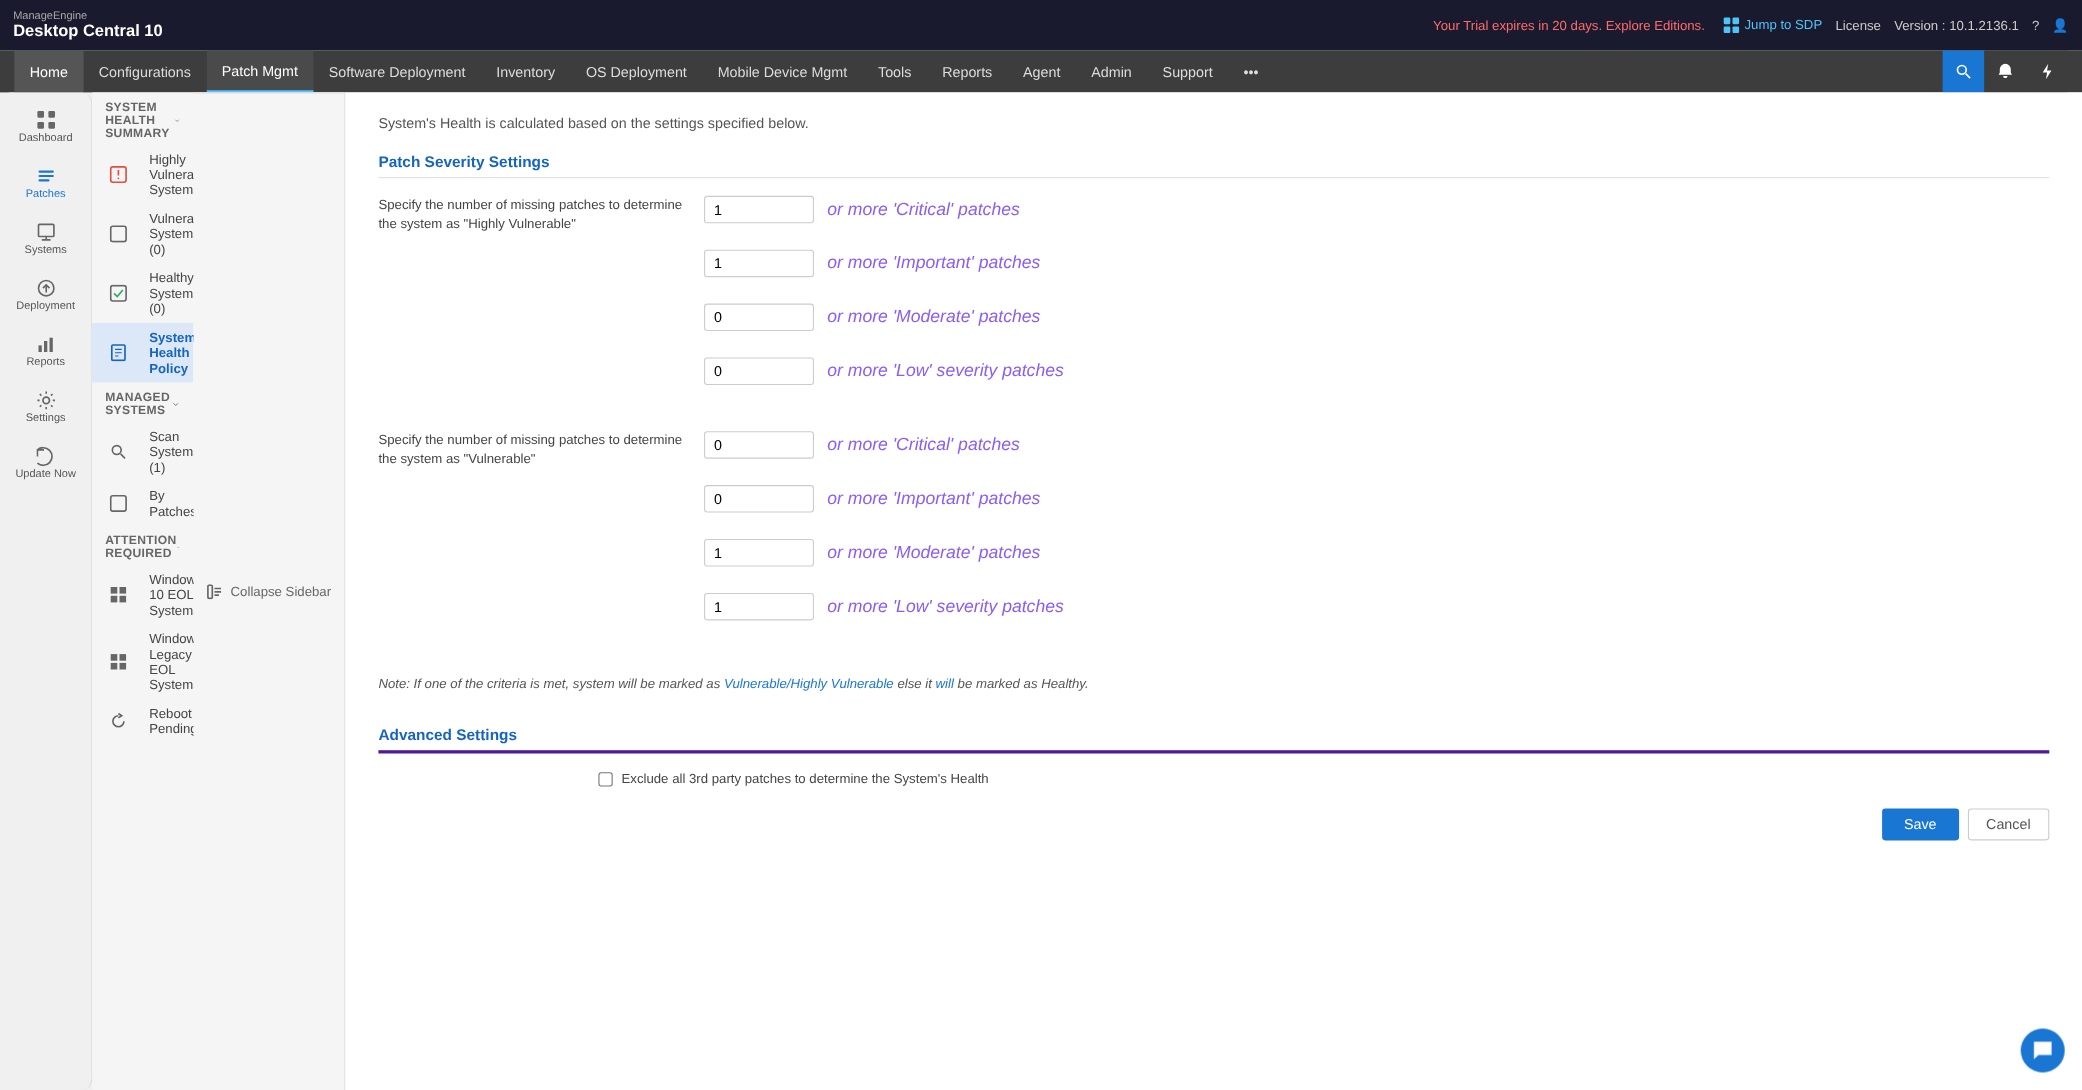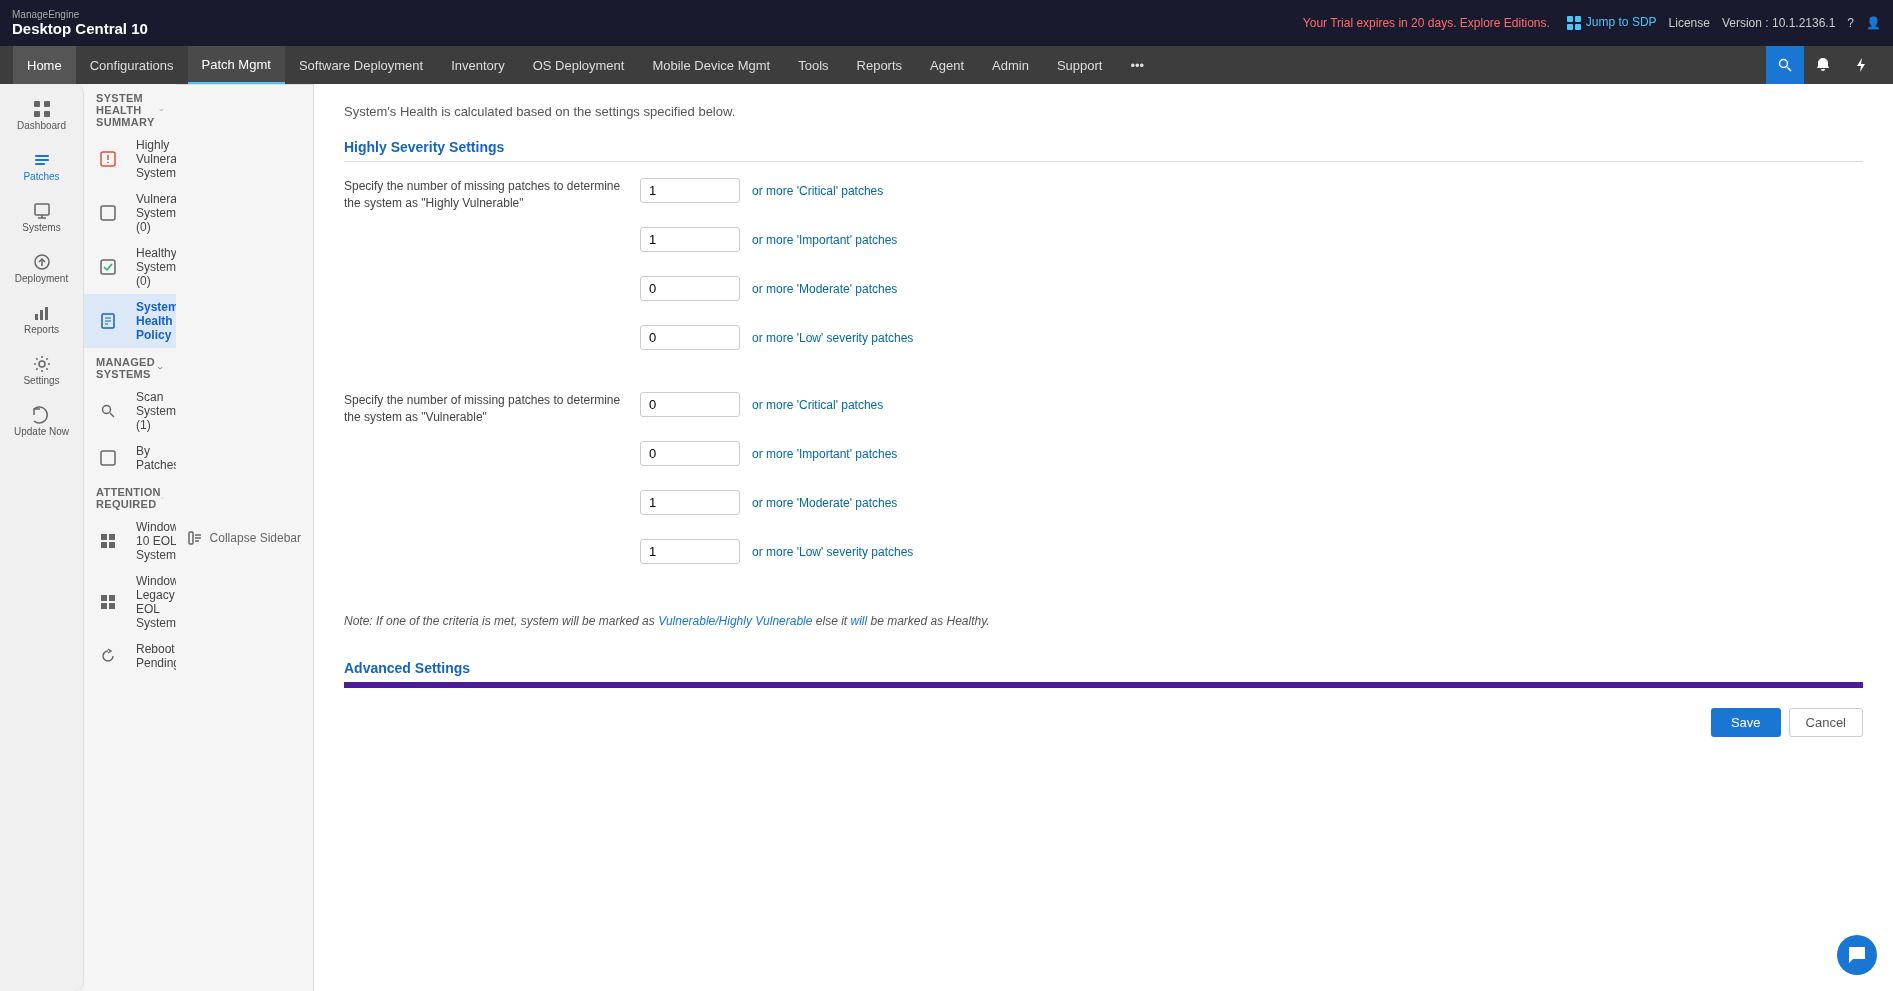--- a/index.html
+++ b/index.html
@@ -173,40 +173,41 @@
     .settings-input {
       width: 100px;
       padding: 4px 8px;
       border: 1px solid #ccc;
       border-radius: 3px;
       font-size: 13px;
       text-align: left;
     }
 
     .settings-suffix {
-      font-size: 12px;
-      color: #0369a1;
+      font-size: 16px;
+      color: #8b5cf6;
+      font-style: italic;
     }
 
     .note-text {
       font-size: 12px;
       color: #555;
       margin-bottom: 24px;
       padding: 8px 0;
       font-style: italic;
     }
     .note-text a { color: #1976d2; }
 
     .advanced-title {
       font-size: 14px;
       font-weight: bold;
       color: #1565c0;
       margin-bottom: 16px;
       padding-bottom: 6px;
-      border-bottom: 6px solid #4c1d95;
+      border-bottom: 3px solid #4c1d95;
     }
 
     .checkbox-row {
       display: flex;
       align-items: center;
       gap: 8px;
       margin-bottom: 20px;
       margin-left: 200px;
     }
     .checkbox-row label { font-size: 12px; color: #444; }
@@ -482,21 +483,21 @@
           <line x1="7" y1="7" x2="13" y2="7"></line>
           <line x1="7" y1="10" x2="11" y2="10"></line>
         </svg>
       <span>Collapse Sidebar</span>
     </div>
   </div>
 
   <div class="main-content">
     <p class="intro-text">System's Health is calculated based on the settings specified below.</p>
 
-    <div class="section-title">Highly Severity Settings</div>
+    <div class="section-title">Patch Severity Settings</div>
 
     <div class="settings-group">
       <div style="display:flex; gap:16px; align-items:flex-start; margin-bottom: 12px;">
         <div style="width:280px; flex-shrink:0;">
           <p class="group-label-inline">Specify the number of missing patches to determine the system as "Highly Vulnerable"</p>
         </div>
         <div style="display:flex; flex-direction:column; gap:12px;">
           <div class="settings-row">
             <input type="text" class="settings-input" value="1" style="">
             <span class="settings-suffix">or more 'Critical' patches</span>
@@ -542,20 +543,24 @@
         </div>
       </div>
     </div>
 
     <div class="note-text">
       Note: If one of the criteria is met, system will be marked as <a>Vulnerable/Highly Vulnerable</a> else it <a>will</a> be marked as Healthy.
     </div>
 
     <div class="advanced-title">Advanced Settings</div>
 
+    <div class="checkbox-row">
+      <input type="checkbox" style="">
+      <label>Exclude all 3rd party patches to determine the System's Health</label>
+    </div>
 
     <div class="button-row">
       <button class="btn-save">Save</button>
       <button class="btn-cancel">Cancel</button>
     </div>
   </div>
 </div>
 
 <div class="chat-bubble">
   <svg width="20" height="20" viewBox="0 0 20 20" fill="white">

